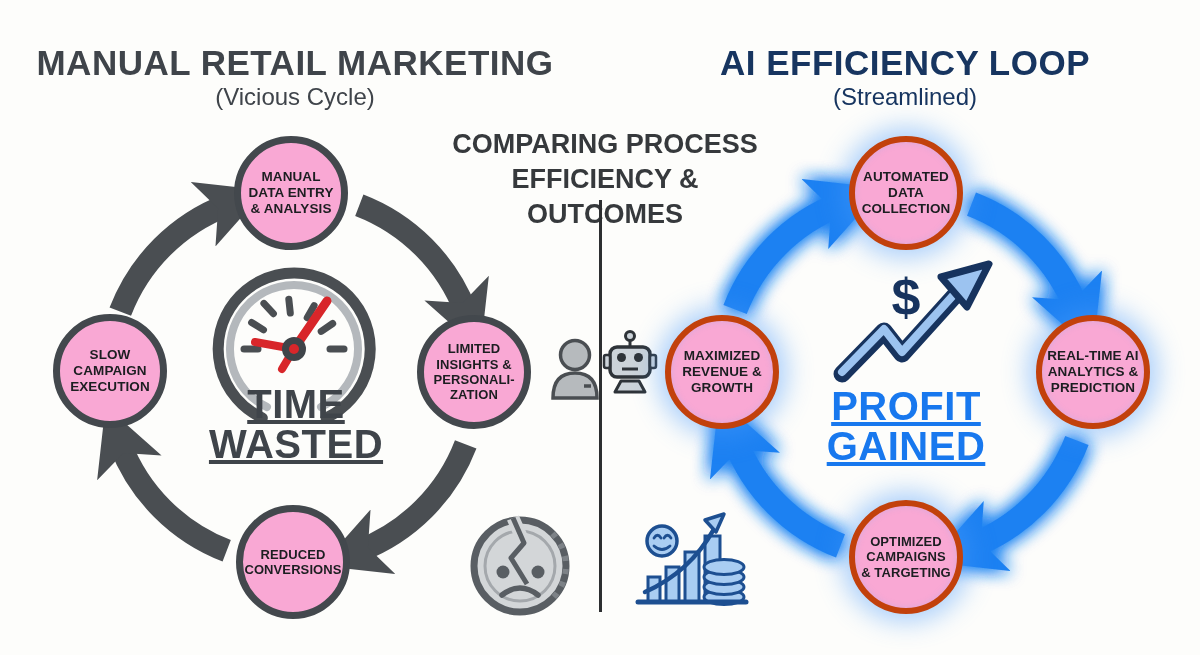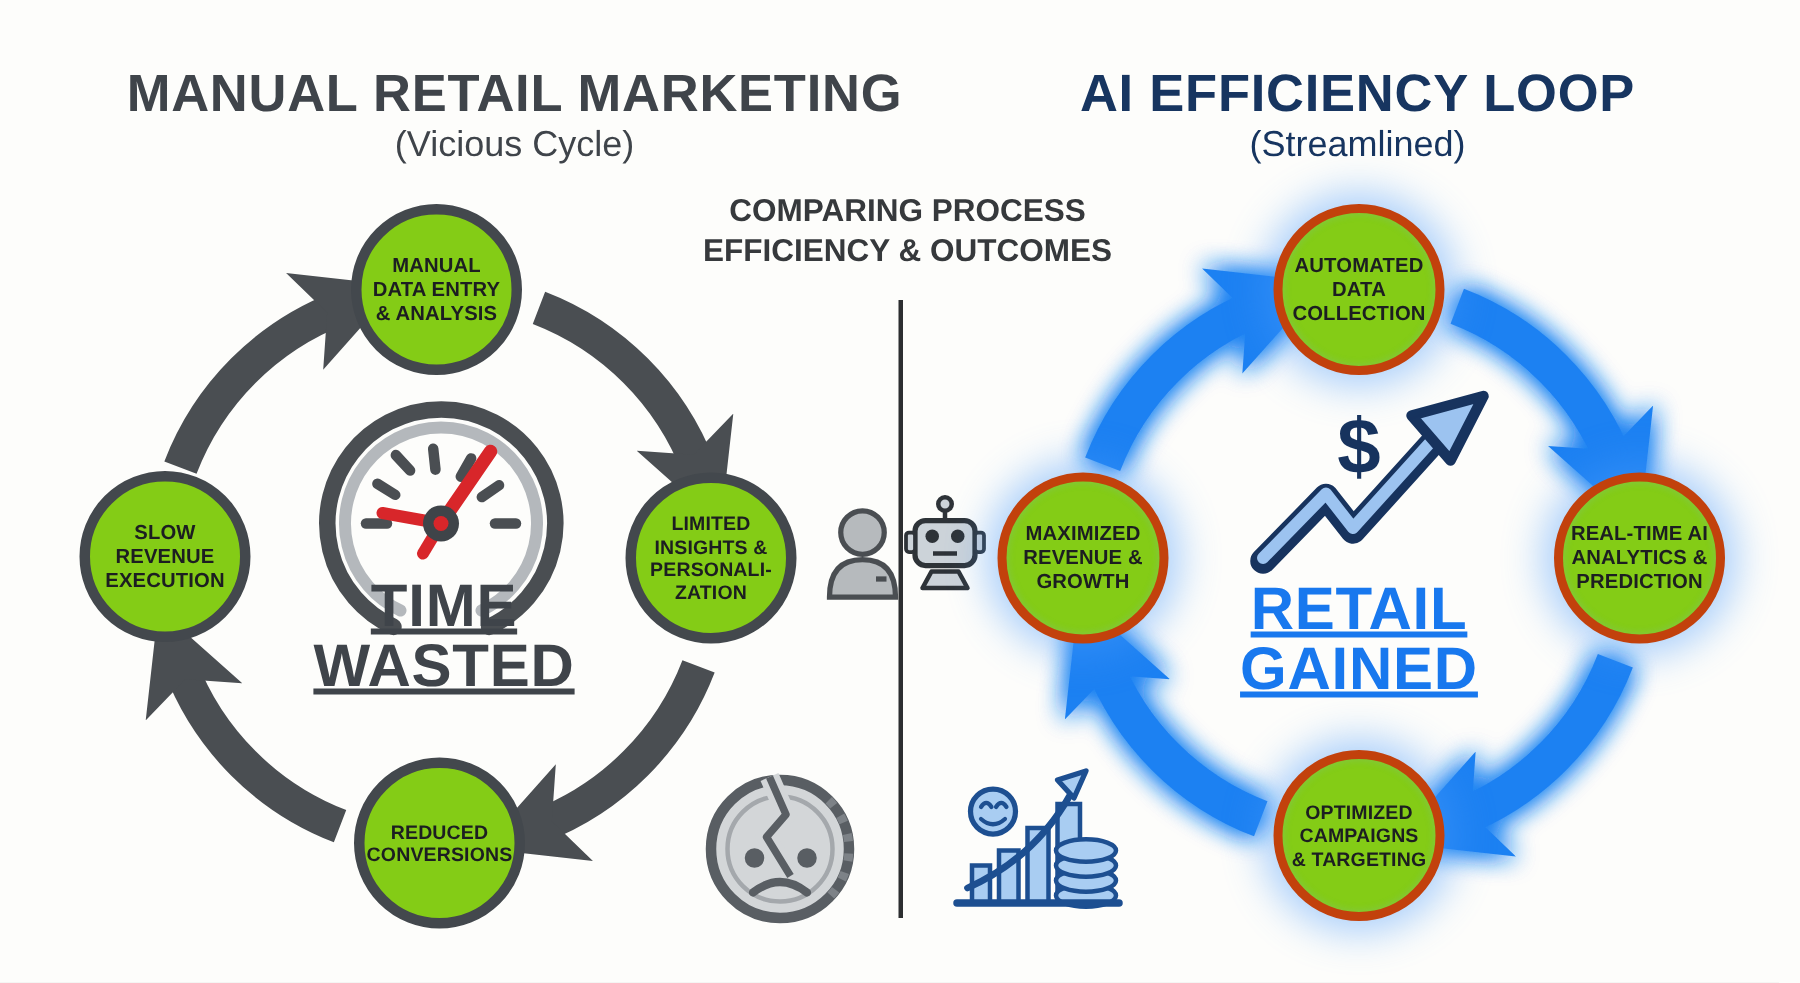--- a/index.html
+++ b/index.html
@@ -6,32 +6,32 @@
   body { font-family: "Liberation Sans", sans-serif; background: #e8e8e8; }
   .canvas {
     position: relative; width: 1200px; height: 655px;
     background: #fdfdfb; overflow: hidden;
   }
   .layer { position: absolute; left: 0; top: 0; width: 1200px; height: 655px; }
 
   .title-block { position: absolute; text-align: center; white-space: nowrap; }
   .title-block .main { font-size: 35px; font-weight: 800; letter-spacing: .5px; line-height: 1.1; }
   .title-block .sub  { font-size: 24px; font-weight: 400; line-height: 1.2; }
-  .title-left  { left: 30px;  top: 44px; width: 530px; color: #3f444a; margin-left: 48px; }
+  .title-left  { left: 30px;  top: 44px; width: 530px; color: #3f444a; }
   .title-right { left: 690px; top: 44px; width: 430px; color: #173560; }
 
   .compare-label {
     position: absolute; left: 440px; top: 127px; width: 330px;
-    text-align: center; font-size: 21px; font-weight: 600; color: #36393c;
+    text-align: center; font-size: 27px; font-weight: 600; color: #36393c;
     line-height: 1.3; white-space: pre-line;
   }
 
   .node {
     position: absolute; width: 114px; height: 114px; border-radius: 50%;
-    background: #84cc16; display: flex; align-items: center; justify-content: center;
+    background: #f9a8d4; display: flex; align-items: center; justify-content: center;
     text-align: center; font-weight: 700; font-size: 13.5px; line-height: 1.18;
     color: #1c1e21; white-space: pre-line; letter-spacing: .1px;
   }
   .node-gray { border: 7px solid #43484d; }
   .node-blue { border: 6px solid #c2410c; box-shadow: 0 0 26px 8px rgba(72,152,250,.45), inset 0 0 6px rgba(120,180,250,.25); }
 
   .center-label {
     position: absolute; text-align: center; font-weight: 800;
     font-size: 40px; line-height: 1.0; white-space: pre-line; letter-spacing: .5px; text-decoration: underline;
   }
@@ -176,34 +176,34 @@
   <div class="node node-gray" style="left:234px; top:136px;">MANUAL
 DATA ENTRY
 &amp; ANALYSIS</div>
   <div class="node node-gray" style="left:417px; top:315px; font-size:13px;">LIMITED
 INSIGHTS &amp;
 PERSONALI-
 ZATION</div>
   <div class="node node-gray" style="left:236px; top:505px; font-size:13px;">REDUCED
 CONVERSIONS</div>
   <div class="node node-gray" style="left:53px;  top:314px;">SLOW
-REVENUE
+CAMPAIGN
 EXECUTION</div>
 
   <div class="node node-blue" style="left:849px;  top:136px;">AUTOMATED
 DATA
 COLLECTION</div>
   <div class="node node-blue" style="left:1036px; top:315px;">REAL-TIME AI
 ANALYTICS &amp;
 PREDICTION</div>
   <div class="node node-blue" style="left:849px;  top:500px; font-size:13px;">OPTIMIZED
 CAMPAIGNS
 &amp; TARGETING</div>
   <div class="node node-blue" style="left:665px;  top:315px;">MAXIMIZED
 REVENUE &amp;
 GROWTH</div>
 
   <div class="center-label center-left">TIME
 WASTED</div>
-  <div class="center-label center-right">RETAIL
+  <div class="center-label center-right">PROFIT
 GAINED</div>
 
 </div>
 
 </body></html>

